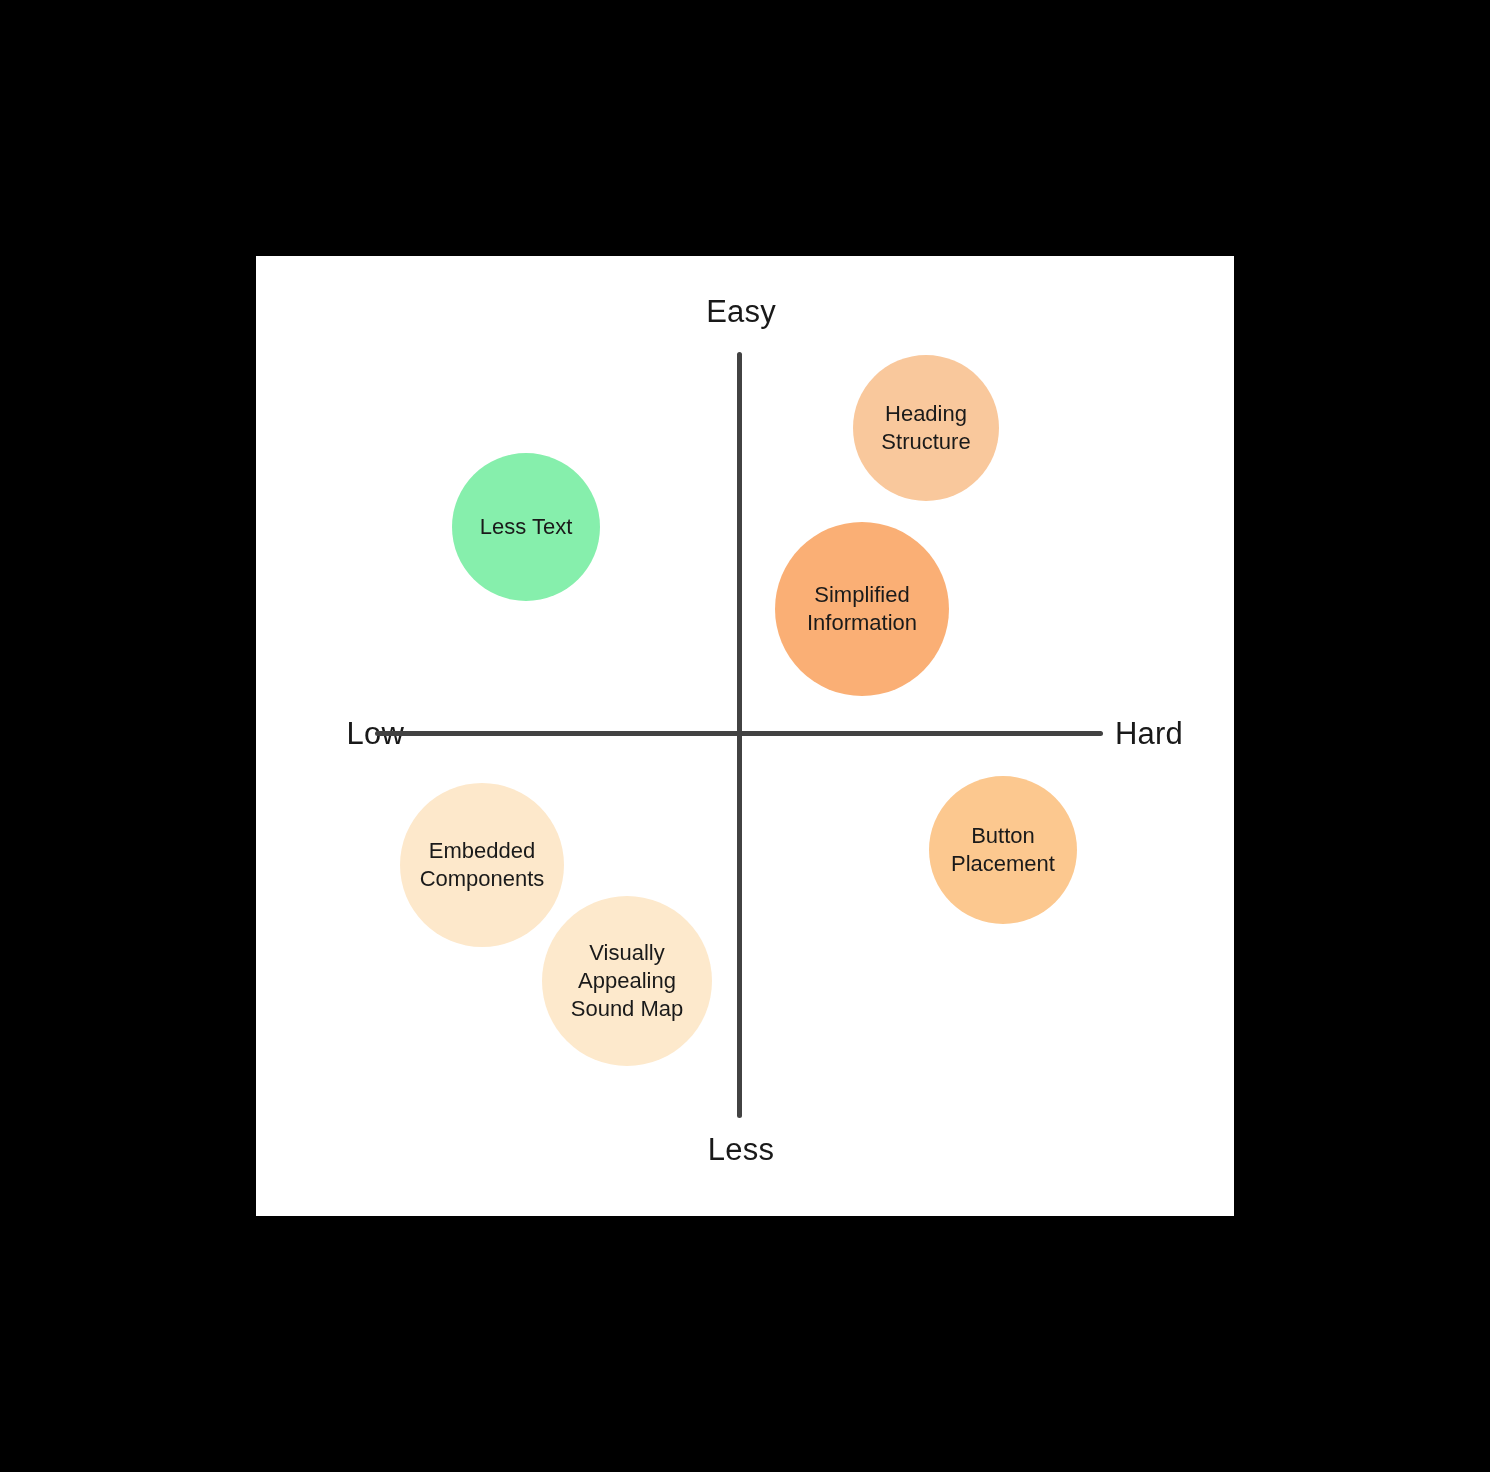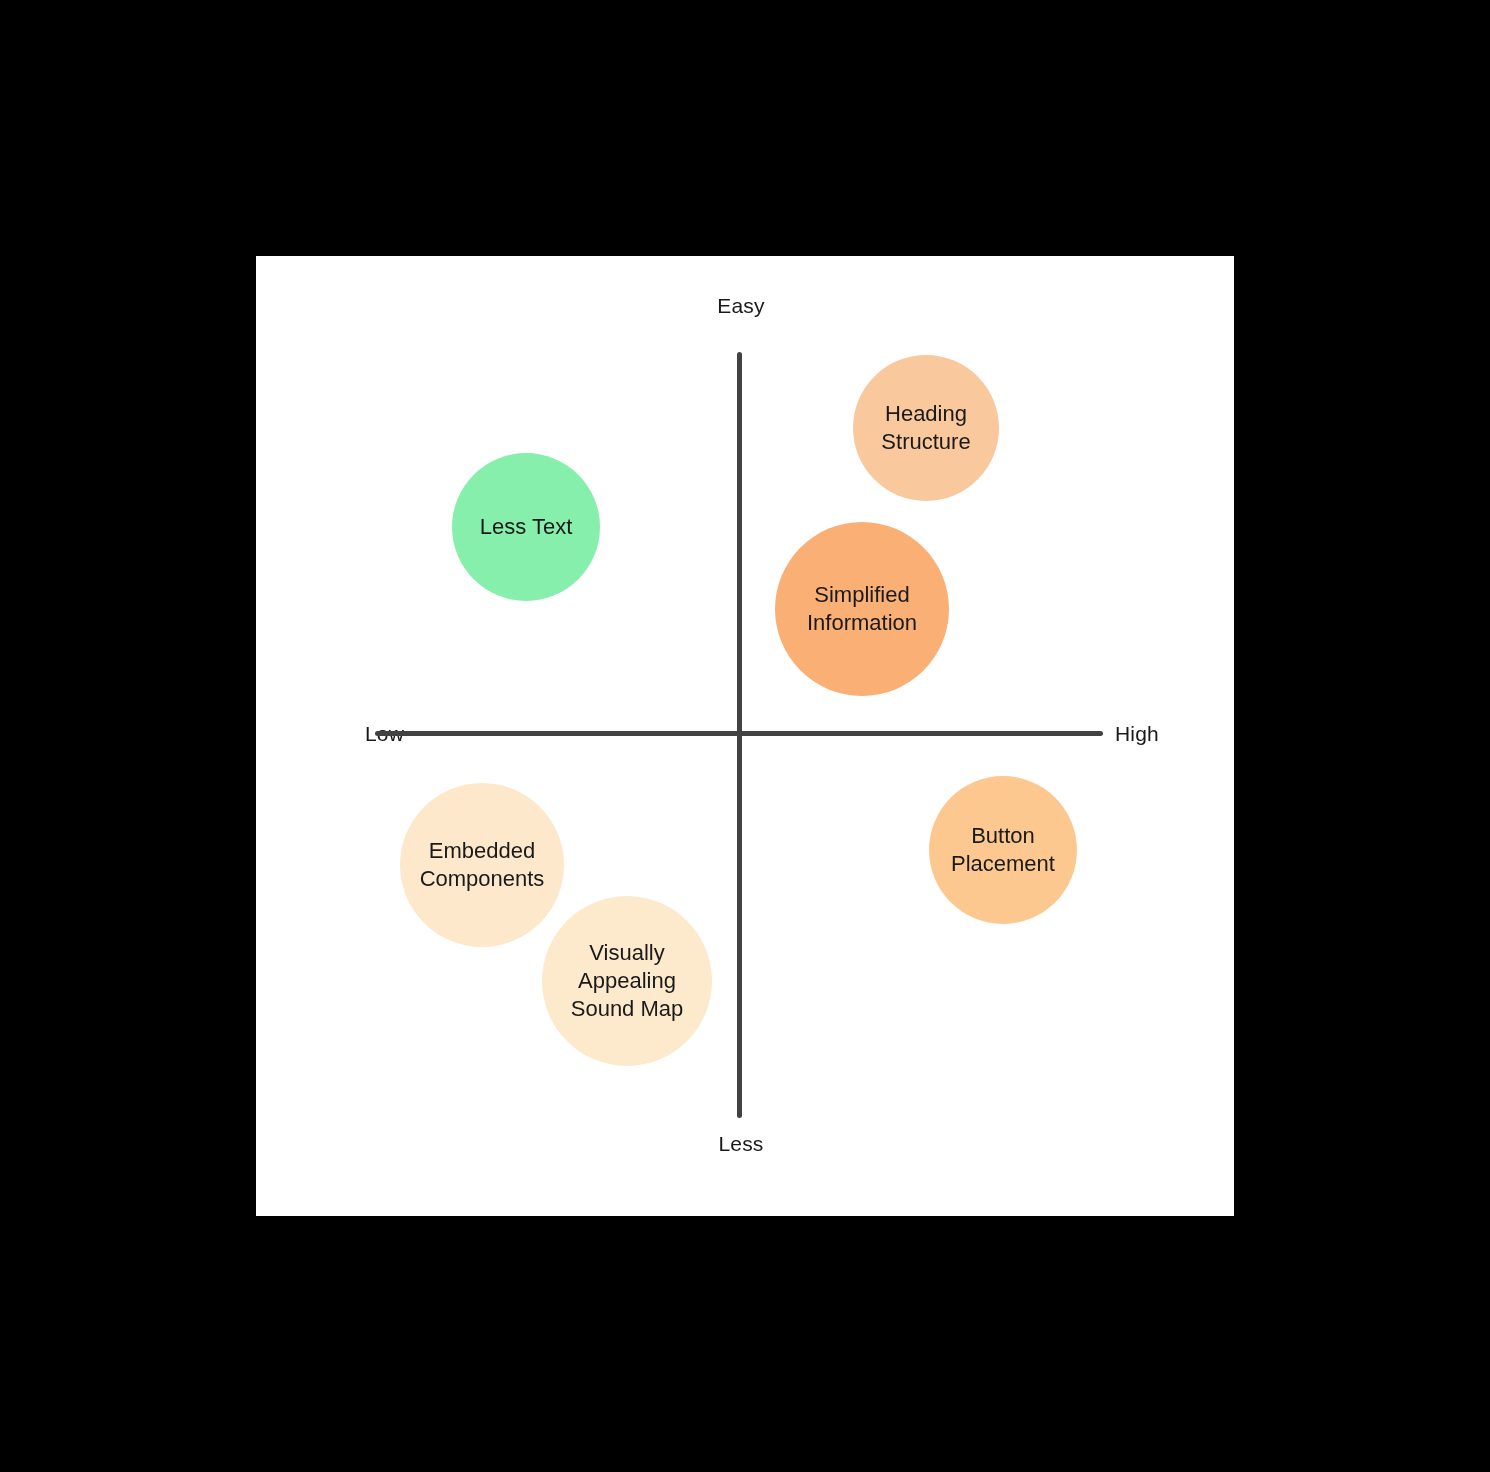--- a/index.html
+++ b/index.html
@@ -37,21 +37,21 @@
     position: absolute;
     left: 119px;
     top: 475px;
     width: 728px;
     height: 5px;
     background: #424242;
     border-radius: 3px;
   }
   .axis-label {
     position: absolute;
-    font-size: 21px;
+    font-size: 31px;
     letter-spacing: 0.2px;
     color: #191919;
     white-space: nowrap;
   }
   .axis-top    { left: 485px; top: 38px;  transform: translateX(-50%); }
   .axis-bottom { left: 485px; top: 876px; transform: translateX(-50%); }
   .axis-left   { left: 120px; top: 478px; transform: translate(-100%, -50%); margin-left: 28px; }
   .axis-right  { left: 859px; top: 478px; transform: translateY(-50%); }
   .bubble {
     position: absolute;
@@ -68,21 +68,21 @@
   }
 </style>
 </head>
 <body>
 
 <div class="stage" style="background: rgb(0, 0, 0);">
   <div class="panel" style="background: rgb(255, 255, 255); color: rgb(25, 25, 25);">
     <div class="axis-label axis-top">Easy</div>
     <div class="axis-label axis-bottom">Less</div>
     <div class="axis-label axis-left">Low</div>
-    <div class="axis-label axis-right">High</div>
+    <div class="axis-label axis-right">Hard</div>
     <div class="vline" style="background: rgb(66, 66, 66);"></div>
     <div class="hline" style="background: rgb(66, 66, 66);"></div>
     <div id="bubbles">
         <div class="bubble" style="left: 597px; top: 99px; width: 146px; height: 146px; background: rgb(249, 200, 156);">
           <div class="bubble-label">Heading<br>Structure</div>
         </div>
         <div class="bubble" style="left: 196px; top: 197px; width: 148px; height: 148px; background: #86efac;">
           <div class="bubble-label">Less Text</div>
         </div>
         <div class="bubble" style="left: 519px; top: 266px; width: 174px; height: 174px; background: rgb(250, 175, 117);">

